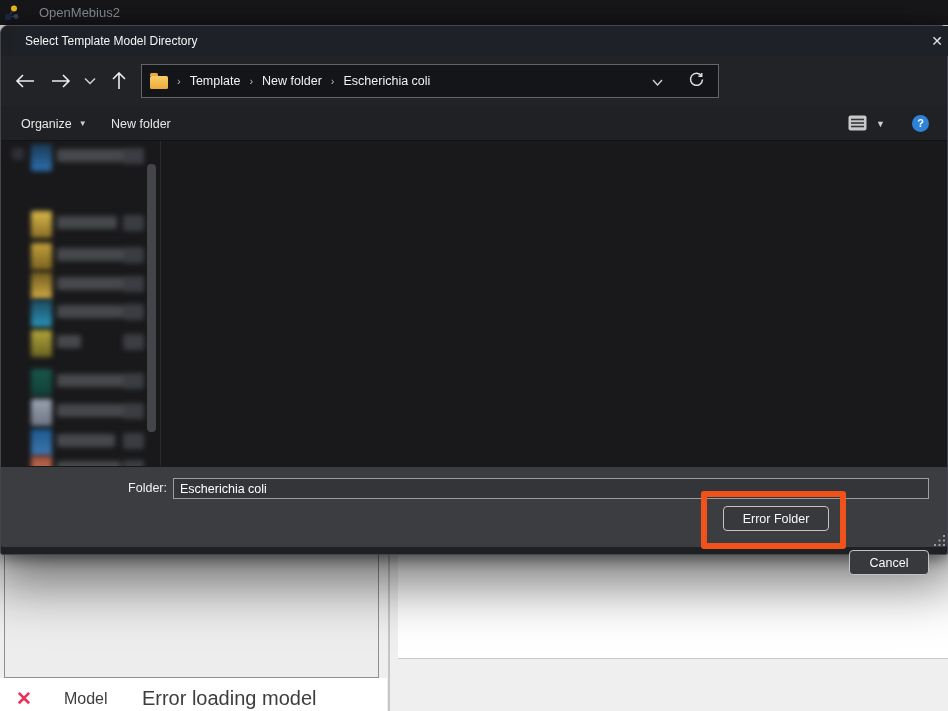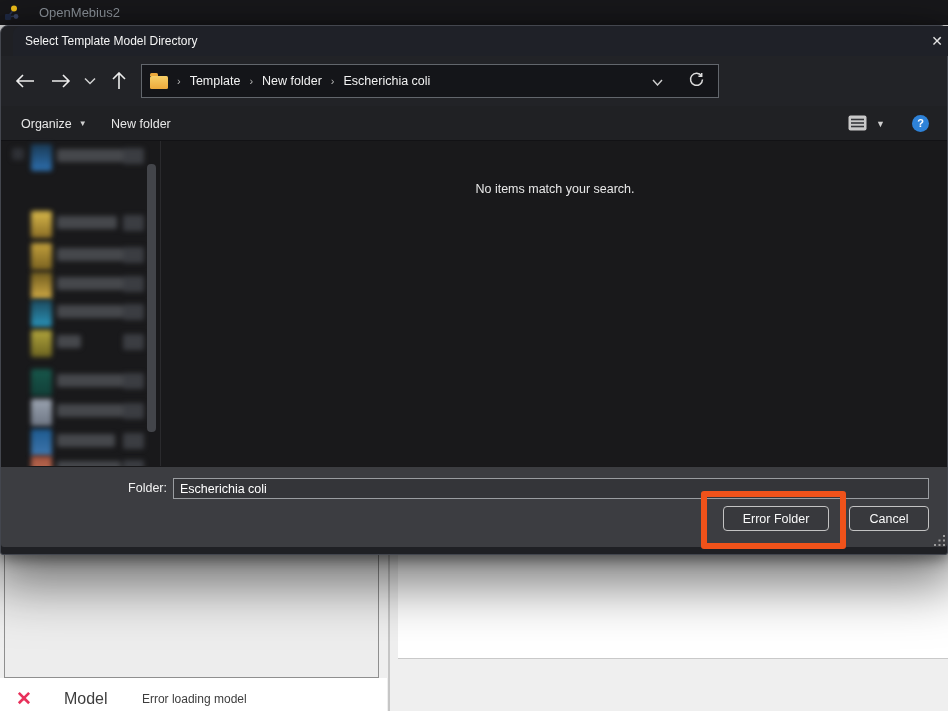--- a/index.html
+++ b/index.html
@@ -11,21 +11,21 @@
   .app-icon { width:16px; height:16px; margin-left:4px; position:relative; }
   .app-title { margin-left:19px; font-size:13px; color:#8f969e; }
   .app-bg { position:absolute; left:0; top:555px; width:948px; height:156px; background:#efefef; }
   .bg-white-left { position:absolute; left:0; top:678px; width:387px; height:33px; background:#ffffff; }
   .v-divider { position:absolute; left:388px; top:555px; width:2px; height:156px; background:#c6c6c6; }
   .panel-left { position:absolute; left:4px; top:555px; width:375px; height:123px; background:#ededed; border:1px solid #8f8f8f; border-top:none; }
   .panel-right { position:absolute; left:398px; top:555px; width:550px; height:104px; background:#ffffff; border-bottom:1px solid #c9c9c9; }
   .status-row { position:absolute; left:0; top:686px; width:387px; height:25px; background:#fff; display:flex; align-items:center; }
   .status-x { margin-left:16px; font-size:19px; font-weight:bold; line-height:1; }
   .status-label { margin-left:32px; font-size:16px; color:#3d3d3d; width:78px; }
-  .status-msg { font-size:12px; color:#3d3d3d;text-align:right; }
+  .status-msg { font-size:20px; color:#3d3d3d;text-align:right; }
 
   
   .dialog { position:absolute; left:0; top:25px; width:948px; height:530px; background:#1f2024;
             border:1px solid #43464e; border-radius:8px 8px 3px 3px;
             box-shadow:0 18px 55px 10px rgba(0,0,0,.55), 0 4px 14px rgba(0,0,0,.45); }
   .dlg-titlebar { position:absolute; left:12px; top:0; width:100%; height:30px; background:#1f2128; border-radius:8px 8px 0 0; display:flex; align-items:center; }
   .dlg-title { margin-left:12px; font-size:12px; color:#f5f5f5; }
   .dlg-close { position:absolute; right:12px; top:6px; width:20px; height:18px; color:#e3e3e3; font-size:14px; text-align:center; line-height:18px; cursor:default; }
 
   .toolbar { position:absolute; left:0; top:30px; width:100%; height:50px; background:#222327; }
@@ -65,21 +65,21 @@
   .col { position:absolute; top:6px; font-size:12.5px; color:#d6d6d6; }
   .col-div { position:absolute; top:4px; width:1px; height:22px; background:#38383b; }
   .sort-chev { position:absolute; left:140px; top:-1px; color:#cfcfcf; font-size:9px; }
   .empty-msg { position:absolute; left:160px; top:41px; width:788px; text-align:center; font-size:12.5px; color:#e8e8e8; }
 
   .bottombar { position:absolute; left:0; top:440px; width:100%; height:81px; background:#3c3d41; border-top:1px solid #18181a; border-radius:0 0 3px 3px; }
   .folder-label { position:absolute; left:110px; top:14px; width:56px; text-align:right; font-size:12.5px; color:#f2f2f2; }
   .folder-input { position:absolute; left:172px; top:11px; width:756px; height:21px; background:#343539; border:1px solid #9a9da1; color:#ffffff; font-size:12.5px; padding:0 6px; font-family:"Liberation Sans",sans-serif; outline:none; }
   .dlg-btn { position:absolute; top:39px; height:25px; background:#38393d; border:1px solid #c3c3c3; border-radius:4px; color:#fafafa; font-size:12.5px; text-align:center; font-family:"Liberation Sans",sans-serif; }
   .btn-select { left:722px; width:106px; }
-  .btn-cancel { left:848px; width:80px; }
+  .btn-cancel { left:848px; width:80px;margin-top:44px; }
   .grip { position:absolute; left:932px; top:66px; }
 
   .annotation { position:absolute; left:701px; top:491px; width:145px; height:58px; border:6px solid #f0521a; border-radius:3px; z-index:30; }
 </style>
 </head>
 <body>
 
 <div class="app-titlebar">
   <div class="app-icon">
     <svg width="16" height="16" viewBox="0 0 16 16">
@@ -231,21 +231,20 @@
           <div class="sb-row">
             <span class="sb-ico" style="background:linear-gradient(#a3543f,#c97b60)"></span>
             <span class="sb-txt" style="width:64px"></span>
             <span class="sb-right"></span>
           </div>
         </div>
       <div class="sb-scroll"></div>
     </div>
 
 
-    <div class="empty-msg">No items match your search.</div>
   </div>
 
   <div class="bottombar">
     <span class="folder-label">Folder:</span>
     <input class="folder-input" type="text" value="Escherichia coli" style="">
     <button class="dlg-btn btn-select">Error Folder</button>
     <button class="dlg-btn btn-cancel">Cancel</button>
     <span class="grip">
       <svg width="13" height="13" viewBox="0 0 13 13">
         <rect x="10" y="1" width="2" height="2" fill="#9a9a9a"></rect>

